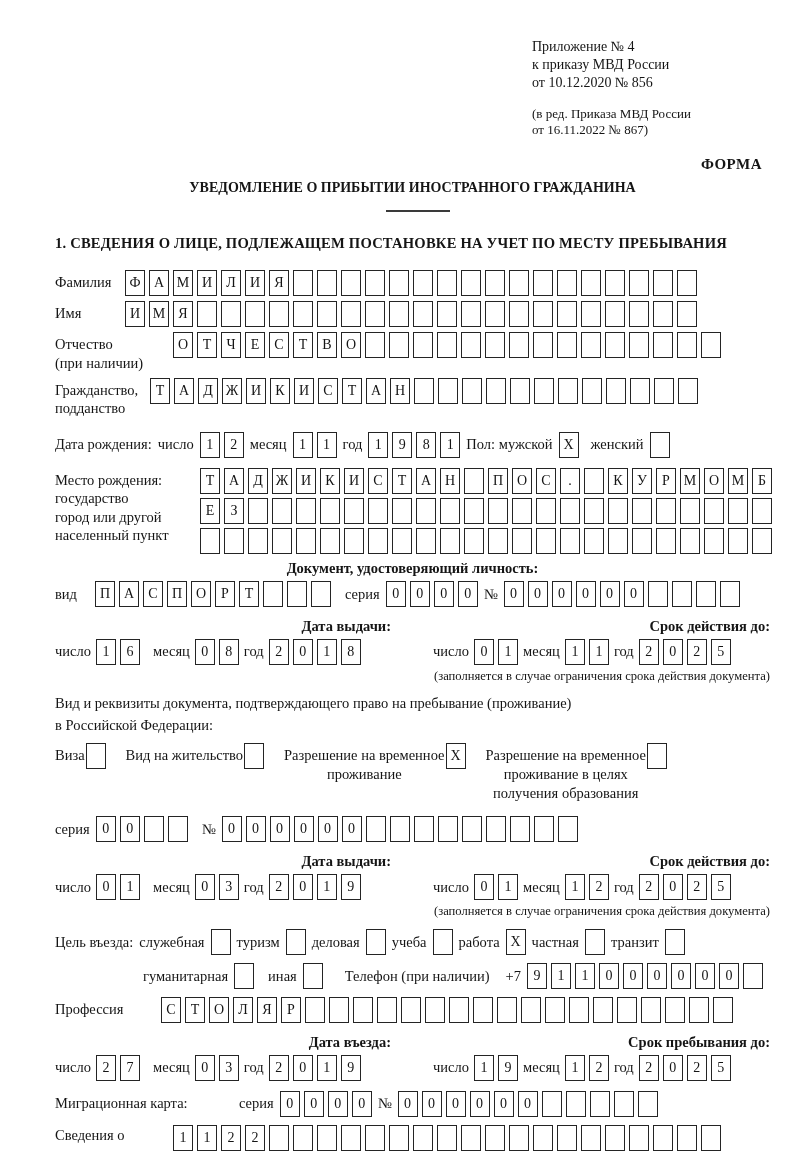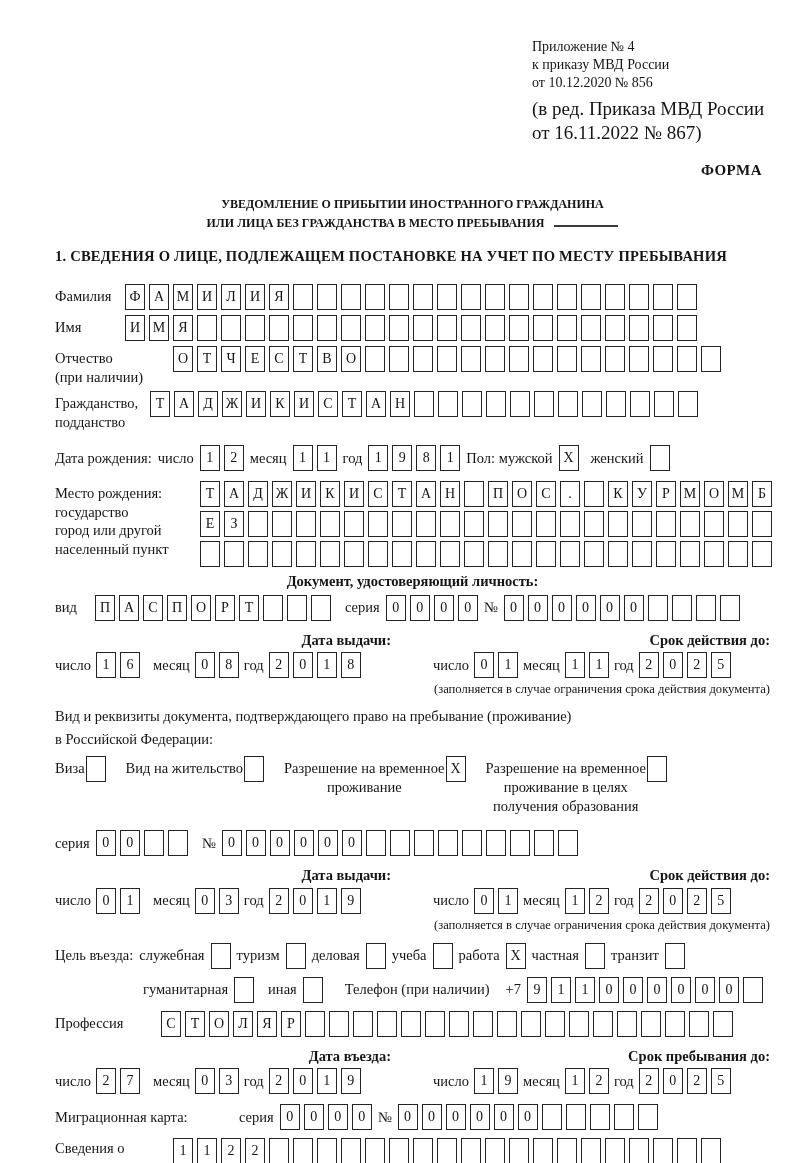--- a/index.html
+++ b/index.html
@@ -1,21 +1,21 @@
 <!DOCTYPE html>
 <html><head>
 <meta charset="utf-8">
 <style>
   html,body{margin:0;padding:0;background:#fff;}
   .page{width:800px;min-height:1163px;box-sizing:border-box;background:#fff;color:#151515;
         padding:38px 30px 24px 55px;font-family:"Liberation Serif","DejaVu Serif",serif;font-size:14.5px;line-height:1.28;}
   .appendix{margin-left:auto;width:238px;font-size:14px;}
-  .appendix .rev{font-size:19px;margin-top:5px;}
+  .appendix .rev{font-size:13px;margin-top:14px;}
   .forma{font-weight:bold;text-align:right;font-size:15px;letter-spacing:.5px;margin-top:16px;padding-right:8px;}
-  .doc-title{text-align:center;font-weight:bold;font-size:12px;margin-top:15px;line-height:1.45;}
+  .doc-title{text-align:center;font-weight:bold;font-size:14px;margin-top:4px;line-height:1.45;}
   .blank-underline{display:inline-block;width:64px;border-bottom:2px solid #3a3a3a;height:12px;margin-left:10px;}
   .sec-head{font-weight:bold;font-size:14.6px;margin-top:15px;letter-spacing:.2px;}
   .boxes{display:flex;gap:4px;flex:none;}
   .cell{box-sizing:border-box;flex:none;width:20px;height:26px;border:1.6px solid #242424;
         display:flex;align-items:center;justify-content:center;font-size:14px;line-height:1;background:#fff;}
   .frow{display:flex;align-items:flex-start;margin-bottom:5px;}
   .flabel{flex:none;padding-top:3px;}
   .w70{width:70px}.w118{width:118px}.w95{width:95px}.w145{width:145px}.w90{width:90px}
   .stack{display:flex;flex-direction:column;gap:4px;}
   .inline{display:flex;align-items:center;gap:6px;flex-wrap:nowrap;}
@@ -44,21 +44,21 @@
     <div class="rev">
       <div>(в ред. Приказа МВД России</div>
       <div>от 16.11.2022 № 867)</div>
     </div>
   </div>
 
   <div class="forma">ФОРМА</div>
 
   <div class="doc-title">
     <div>УВЕДОМЛЕНИЕ О ПРИБЫТИИ ИНОСТРАННОГО ГРАЖДАНИНА</div>
-    <div><span>ИЛИ ЛИЦА БЕЗ ГРАЖДАНСТВА В МЕСТО ПРЕБЫВАНИЯ</span><span class="blank-underline"></span></div>
+    <div><span class="blank-underline"></span></div>
   </div>
 
   <div class="sec-head">1. СВЕДЕНИЯ О ЛИЦЕ, ПОДЛЕЖАЩЕМ ПОСТАНОВКЕ НА УЧЕТ ПО МЕСТУ ПРЕБЫВАНИЯ</div>
 
   <div class="frow mt18">
     <div class="flabel w70">Фамилия</div>
     <div class="boxes">
         <span class="cell">Ф</span>
         <span class="cell">А</span>
         <span class="cell">М</span>

